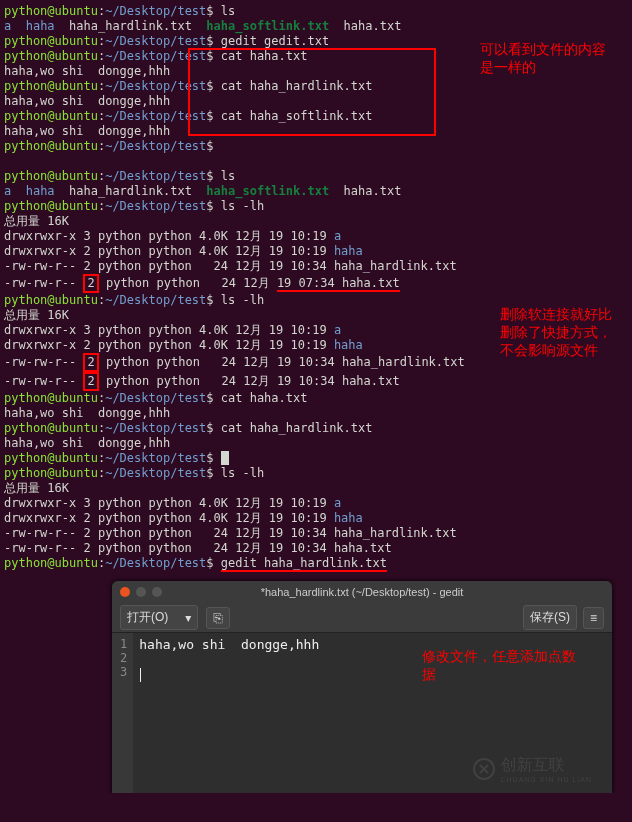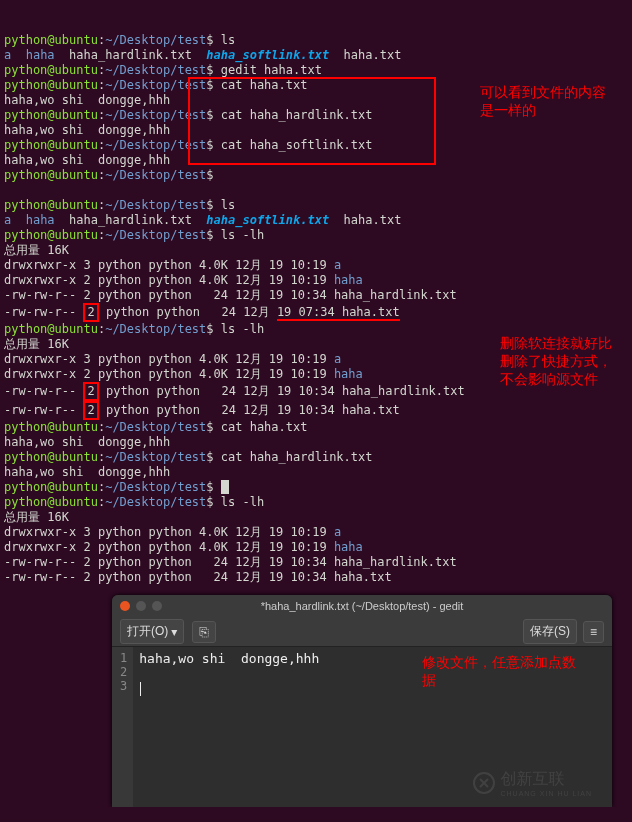--- a/index.html
+++ b/index.html
@@ -1,55 +1,55 @@
 <!DOCTYPE html>
 <html><head>
 <meta charset="utf-8">
 <style>
 * { margin: 0; padding: 0; box-sizing: border-box; }
 body { background: #2d0922; font-family: "DejaVu Sans Mono", monospace; font-size: 12px; color: #d3d3d3; width: 632px; }
-.terminal { padding: 4px; line-height: 1.25; margin-top: 29px; }
+.terminal { padding: 4px; line-height: 1.25; }
 .line { white-space: pre; }
 .green { color: #8ae234; }
 .blue { color: #729fcf; }
-.cyan { color: #0ea5e9; font-weight: bold; font-style: italic; }
+.cyan { color: #15803d; font-weight: bold; }
 .white { color: #d3d7cf; }
 .redbox { border: 2px solid #ff0000; display: inline-block; padding: 0 2px; }
 .annotation { color: #ff0000; position: absolute; font-family: sans-serif; font-size: 14px; line-height: 1.3; }
 .relwrap { position: relative; }
 .cursor { background: #d3d7cf; color: #2d0922; display: inline-block; width: 8px; height: 14px; vertical-align: text-bottom; }
 
 .gedit-window { margin: 6px 0 0 112px; width: 500px; background: #2e2e2e; border-radius: 6px 6px 0 0; box-shadow: 0 0 4px #000; }
 .gedit-titlebar { height: 22px; display: flex; align-items: center; padding: 0 8px; background: #3b3b3b; border-radius: 6px 6px 0 0; font-family: sans-serif; font-size: 11px; color: #ccc; position: relative; }
 .traffic-lights { display: flex; gap: 6px; position: absolute; left: 8px; }
 .dot { width: 10px; height: 10px; border-radius: 50%; }
 .dot.close { background: #e95420; }
 .dot.min { background: #555; }
 .dot.max { background: #555; }
 .gedit-title { flex: 1; text-align: center; }
 .gedit-toolbar { height: 30px; display: flex; align-items: center; padding: 0 8px; background: #3b3b3b; border-bottom: 1px solid #222; font-family: sans-serif; font-size: 12px; color: #ddd; }
-.toolbar-btn { display: inline-flex; align-items: center; gap: 3px; padding: 3px 6px; border: 1px solid #555; border-radius: 3px; background: #444; }
+.toolbar-btn { display: inline-flex; align-items: center; gap: 17px; padding: 3px 6px; border: 1px solid #555; border-radius: 3px; background: #444; }
 .toolbar-spacer { flex: 1; }
 .gedit-editor { position: relative; min-height: 160px; background: #2e2e2e; display: flex; }
 .gutter { background: #383838; color: #888; padding: 4px 6px 4px 8px; text-align: right; font-size: 12px; }
 .editor-content { padding: 4px 6px; color: #eee; font-size: 13px; position: relative; flex: 1; }
 .editor-line { white-space: pre; }
 .text-cursor { display: inline-block; width: 1px; height: 14px; background: #eee; vertical-align: text-bottom; margin-left: 1px; }
 .watermark { position: absolute; right: 20px; bottom: 10px; color: #555; font-family: sans-serif; font-size: 14px; opacity: 0.5; display: flex; align-items: center; gap: 4px; }
 .watermark svg { width: 24px; height: 24px; opacity: 0.7; }
 </style>
 </head>
 <body>
 
 <div class="relwrap">
 <div class="terminal" id="terminal">
       <div style="position:absolute;left:188px;top:48px;width:248px;height:88px;border:2px solid #ff0000;pointer-events:none;"></div>
       <div class="line"><span class="green">python@ubuntu</span><span class="white">:</span><span class="blue">~/Desktop/test</span><span class="white">$ </span><span class="white">ls</span></div>
       <div class="line"><span class="blue">a</span>  <span class="blue">haha</span>  <span class="white">haha_hardlink.txt</span>  <span class="cyan">haha_softlink.txt</span>  <span class="white">haha.txt</span></div>
-      <div class="line"><span class="green">python@ubuntu</span><span class="white">:</span><span class="blue">~/Desktop/test</span><span class="white">$ </span><span class="white">gedit haha.txt</span></div>
+      <div class="line"><span class="green">python@ubuntu</span><span class="white">:</span><span class="blue">~/Desktop/test</span><span class="white">$ </span><span class="white">gedit gedit.txt</span></div>
       <div class="line"><span class="green">python@ubuntu</span><span class="white">:</span><span class="blue">~/Desktop/test</span><span class="white">$ </span><span class="white">cat haha.txt</span></div>
       <div class="line white">haha,wo shi  dongge,hhh</div>
       <div class="line"><span class="green">python@ubuntu</span><span class="white">:</span><span class="blue">~/Desktop/test</span><span class="white">$ </span><span class="white">cat haha_hardlink.txt</span></div>
       <div class="line white">haha,wo shi  dongge,hhh</div>
       <div class="line"><span class="green">python@ubuntu</span><span class="white">:</span><span class="blue">~/Desktop/test</span><span class="white">$ </span><span class="white">cat haha_softlink.txt</span></div>
       <div class="line white">haha,wo shi  dongge,hhh</div>
       <div class="line"><span class="green">python@ubuntu</span><span class="white">:</span><span class="blue">~/Desktop/test</span><span class="white">$ </span><span class="white"></span></div>
       <div class="line">&nbsp;</div>
       <div class="line"><span class="green">python@ubuntu</span><span class="white">:</span><span class="blue">~/Desktop/test</span><span class="white">$ </span><span class="white">ls</span></div>
       <div class="line"><span class="blue">a</span>  <span class="blue">haha</span>  <span class="white">haha_hardlink.txt</span>  <span class="cyan">haha_softlink.txt</span>  <span class="white">haha.txt</span></div>
@@ -69,23 +69,24 @@
       <div class="line white">haha,wo shi  dongge,hhh</div>
       <div class="line"><span class="green">python@ubuntu</span><span class="white">:</span><span class="blue">~/Desktop/test</span><span class="white">$ </span><span class="white">cat haha_hardlink.txt</span></div>
       <div class="line white">haha,wo shi  dongge,hhh</div>
       <div class="line"><span class="green">python@ubuntu</span><span class="white">:</span><span class="blue">~/Desktop/test</span><span class="white">$ </span><span class="cursor"></span></div>
       <div class="line"><span class="green">python@ubuntu</span><span class="white">:</span><span class="blue">~/Desktop/test</span><span class="white">$ </span><span class="white">ls -lh</span></div>
       <div class="line white">总用量 16K</div>
       <div class="line white">drwxrwxr-x 3 python python 4.0K 12月 19 10:19 <span class="blue">a</span></div>
       <div class="line white">drwxrwxr-x 2 python python 4.0K 12月 19 10:19 <span class="blue">haha</span></div>
       <div class="line white">-rw-rw-r-- 2 python python   24 12月 19 10:34 <span class="white">haha_hardlink.txt</span></div>
       <div class="line white">-rw-rw-r-- 2 python python   24 12月 19 10:34 <span class="white">haha.txt</span></div>
+      <div class="line"><span class="green">python@ubuntu</span><span class="white">:</span><span class="blue">~/Desktop/test</span><span class="white">$ </span><span class="white" style="border-bottom:2px solid #ff0000;">gedit haha_hardlink.txt</span></div>
     </div>
 
-<div class="annotation" style="top:54px; left:480px; width:130px;">可以看到文件的内容是一样的</div>
+<div class="annotation" style="top:40px; left:480px; width:130px;">可以看到文件的内容是一样的</div>
 <div class="annotation" style="top:305px; left:500px; width:120px;">删除软连接就好比删除了快捷方式，不会影响源文件</div>
 
 <div class="gedit-window">
   <div class="gedit-titlebar">
     <div class="traffic-lights">
       <div class="dot close"></div>
       <div class="dot min"></div>
       <div class="dot max"></div>
     </div>
     <div class="gedit-title">*haha_hardlink.txt (~/Desktop/test) - gedit</div>
@@ -112,21 +113,21 @@
     <div class="gutter" id="gutter">
           <div>1</div>
           <div>2</div>
           <div>3</div>
         </div>
     <div class="editor-content" id="editor">
           <div class="editor-line">haha,wo shi  dongge,hhh</div>
           <div class="editor-line">&nbsp;</div>
           <div class="editor-line"><span class="text-cursor"></span></div>
         </div>
-    <div class="annotation" style="top:6px; left:310px; width:160px;">修改文件，任意添加点数据</div>
+    <div class="annotation" style="top:14px; left:310px; width:160px;">修改文件，任意添加点数据</div>
     <div class="watermark">
       <svg viewBox="0 0 24 24">
             <circle cx="12" cy="12" r="10" fill="none" stroke="#666" stroke-width="2"></circle>
             <path d="M8 8 L16 16 M16 8 L8 16" stroke="#666" stroke-width="2"></path>
           </svg>
       <div>
         <div style="font-size:16px;">创新互联</div>
         <div style="font-size:7px;letter-spacing:1px;">CHUANG XIN HU LIAN</div>
       </div>
     </div>

